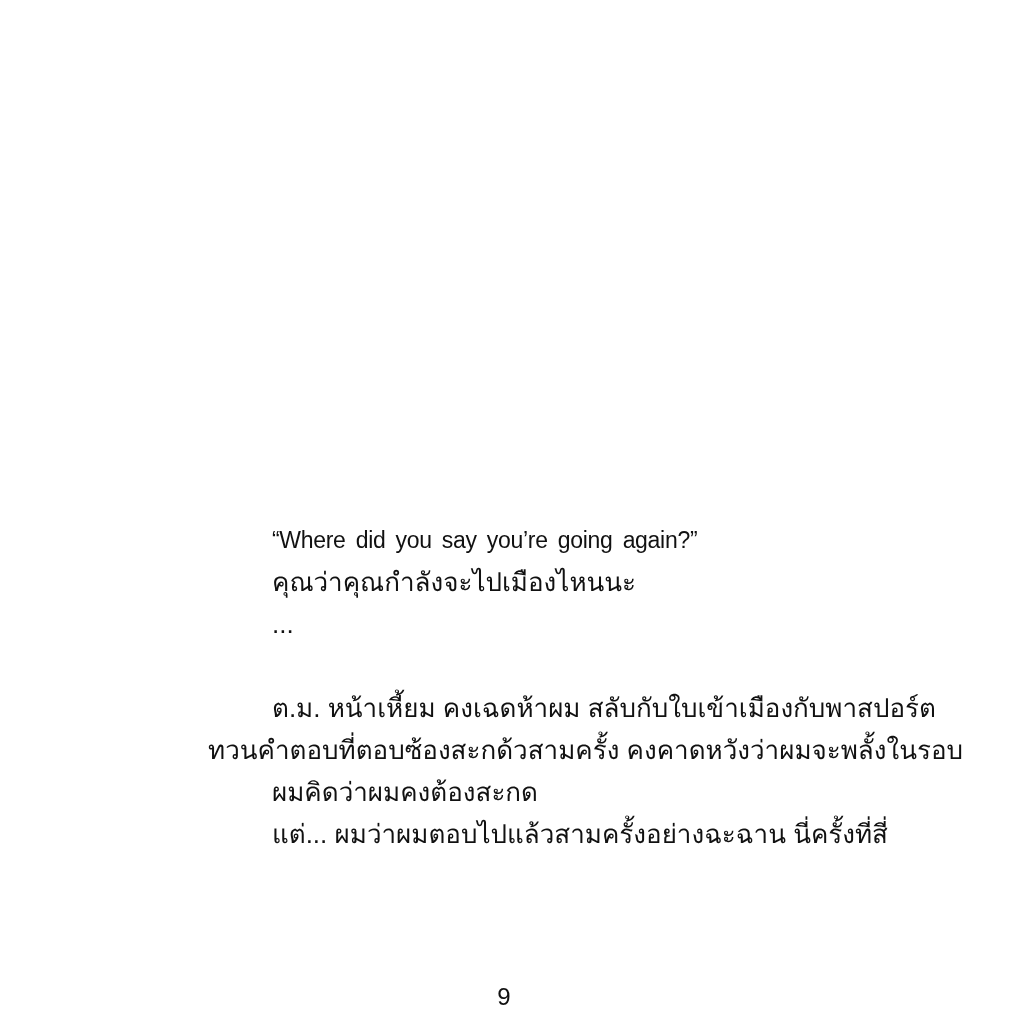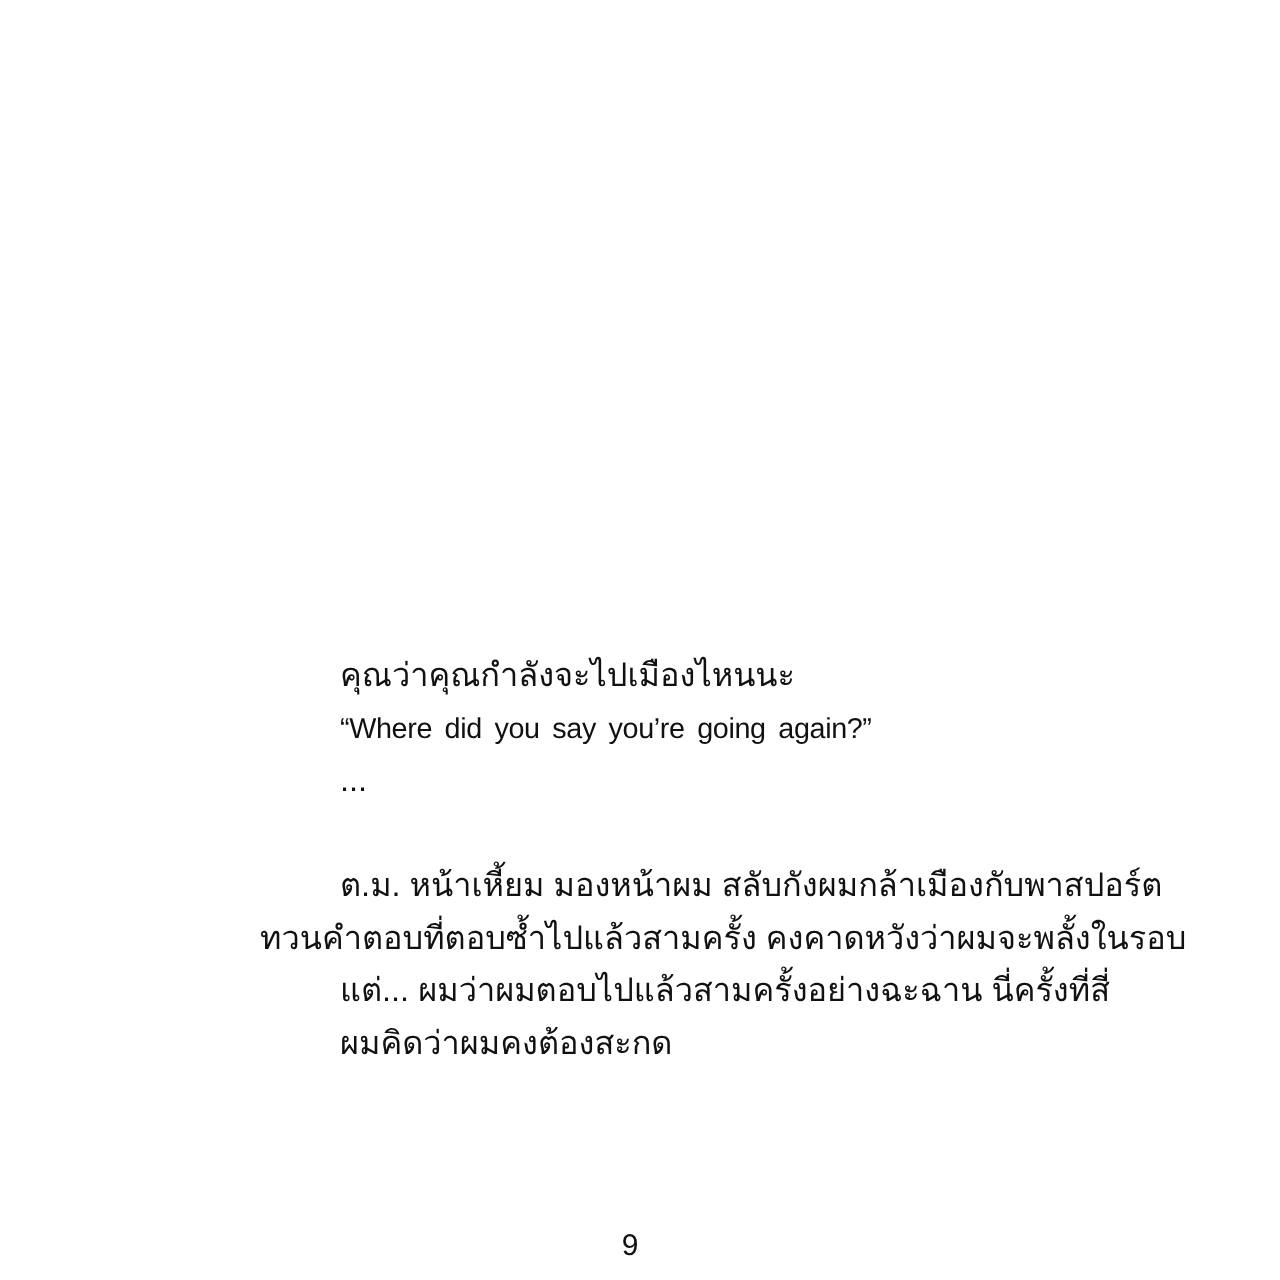--- a/index.html
+++ b/index.html
@@ -55,35 +55,35 @@
     color: #111111;
   }
 </style>
 </head>
 <body>
 
 <div class="page">
 
   <div class="text-block">
 
+    <div class="line en indent">“Where did you say you’re going again?”</div>
+
     <div class="line indent">คุณว่าคุณกำลังจะไปเมืองไหนนะ</div>
-
-    <div class="line en indent">“Where did you say you’re going again?”</div>
 
     <div class="line indent">...</div>
 
 
     <div class="para-break"></div>
 
-    <div class="line indent">ต.ม. หน้าเหี้ยม มองหน้าผม สลับกังผมกล้าเมืองกับพาสปอร์ต</div>
+    <div class="line indent">ต.ม. หน้าเหี้ยม คงเฉดห้าผม สลับกับใบเข้าเมืองกับพาสปอร์ต</div>
 
-    <div class="line">ทวนคำตอบที่ตอบซ้ำไปแล้วสามครั้ง คงคาดหวังว่าผมจะพลั้งในรอบ</div>
+    <div class="line">ทวนคำตอบที่ตอบซ้องสะกด้วสามครั้ง คงคาดหวังว่าผมจะพลั้งในรอบ</div>
 
 
+    <div class="line indent">ผมคิดว่าผมคงต้องสะกด</div>
+
     <div class="line indent">แต่... ผมว่าผมตอบไปแล้วสามครั้งอย่างฉะฉาน นี่ครั้งที่สี่</div>
-
-    <div class="line indent">ผมคิดว่าผมคงต้องสะกด</div>
 
   </div>
 
   <div class="page-number">9</div>
 
 </div>
 
 </body></html>

